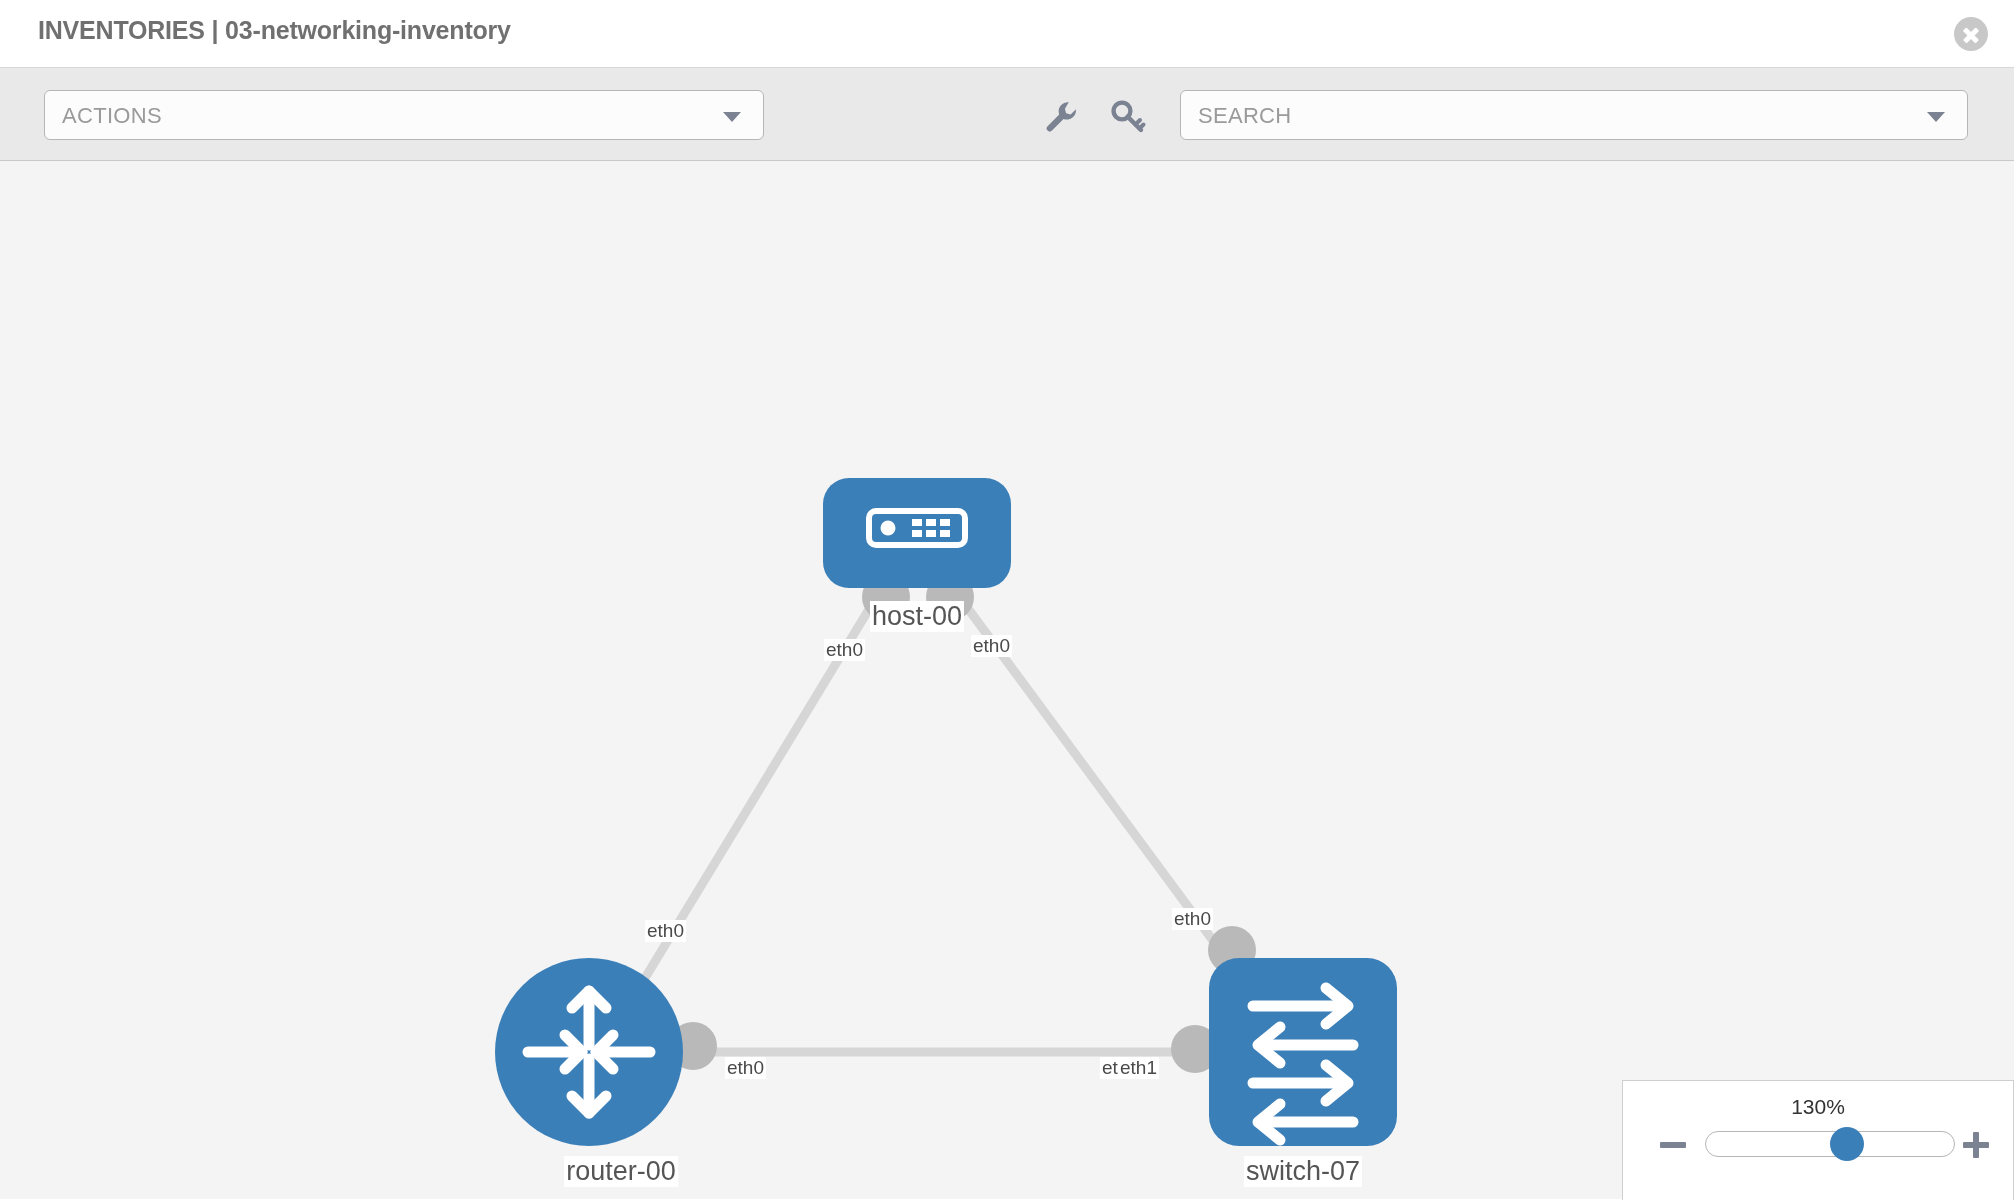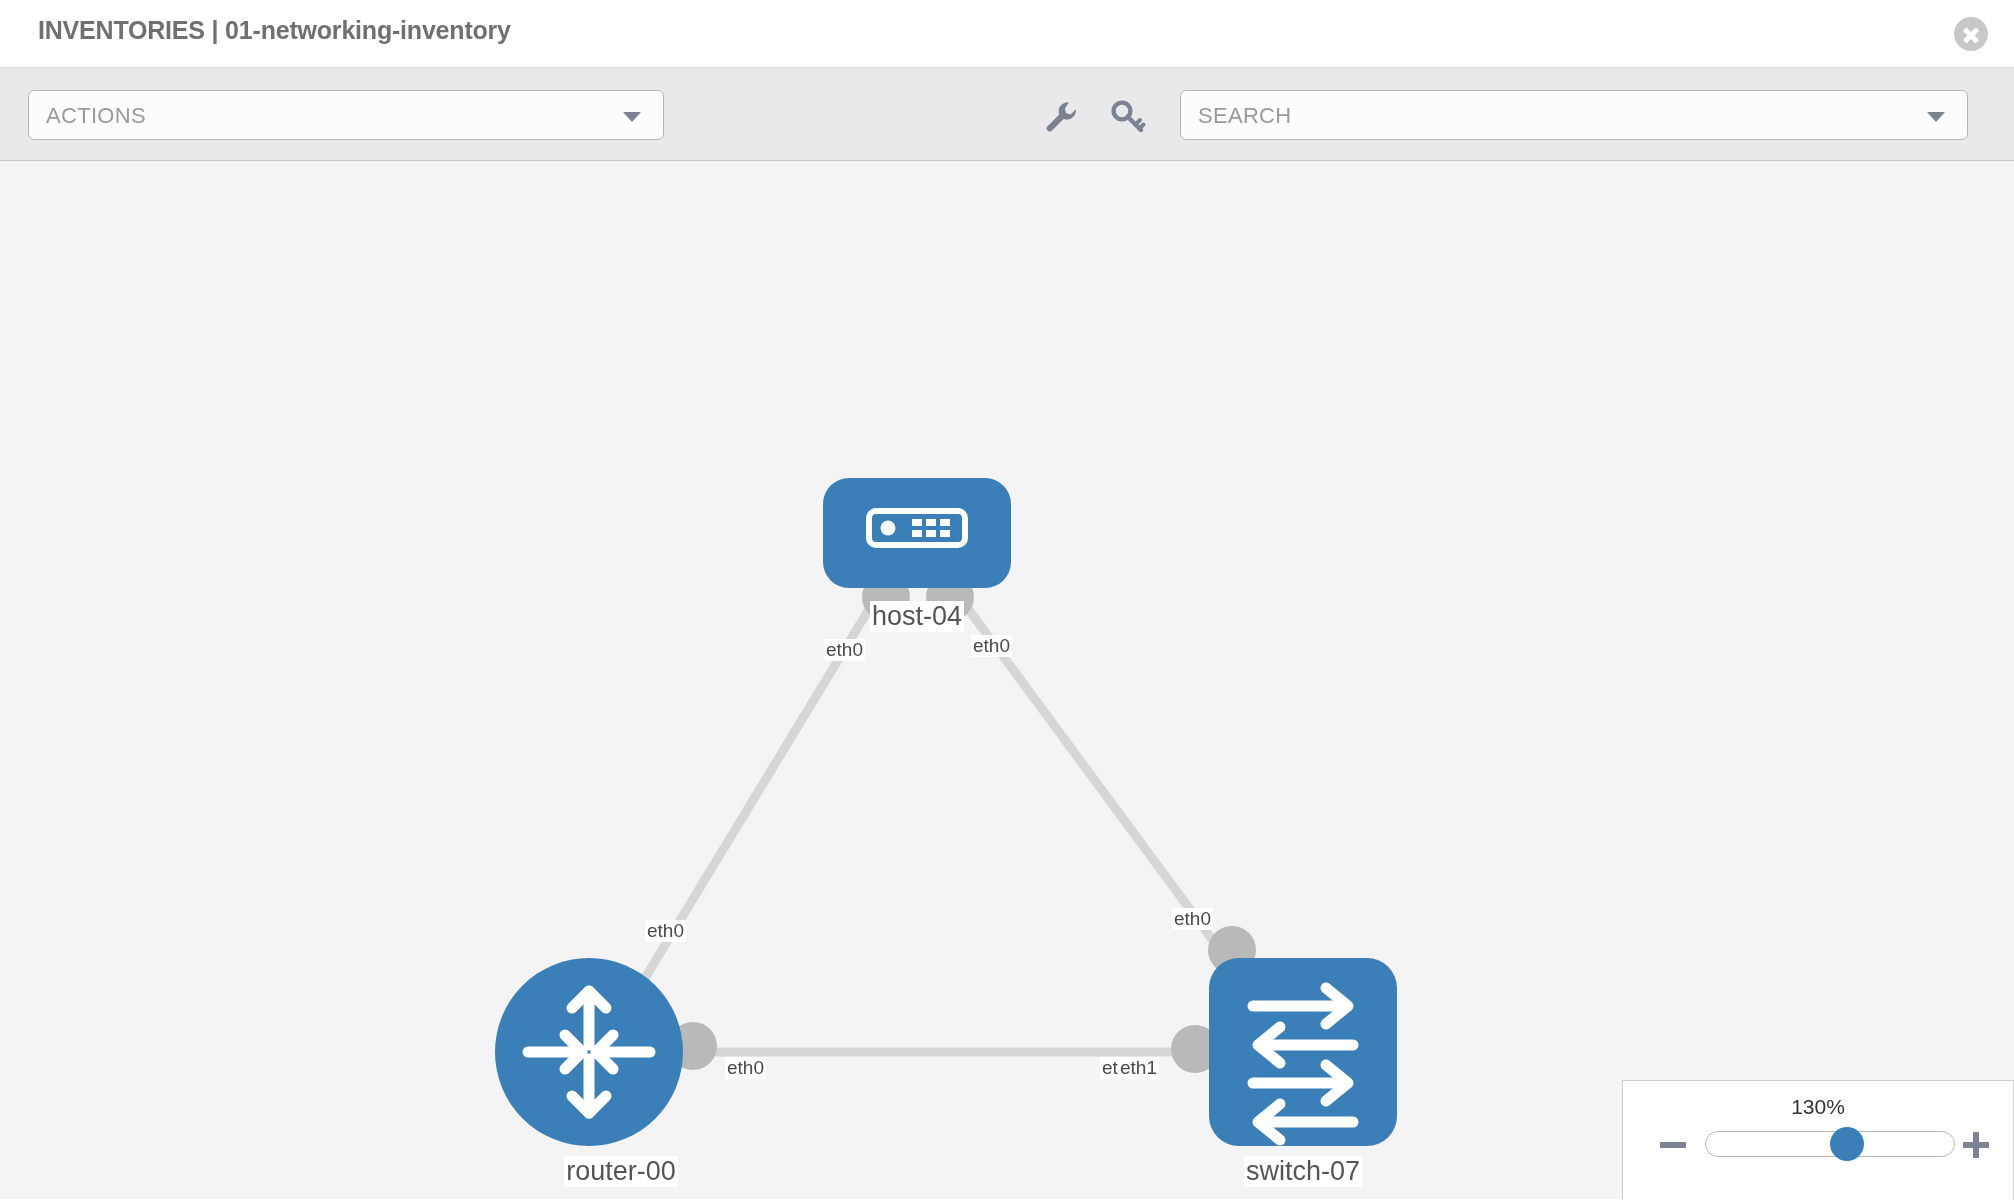--- a/index.html
+++ b/index.html
@@ -56,21 +56,21 @@
     border-bottom: 1px solid #c9c9c9;
   }
   .field {
     position: absolute;
     top: 22px;
     height: 50px;
     background: #fcfcfc;
     border: 1px solid #b6b6b6;
     border-radius: 6px;
   }
-  #actions-select { left: 28px; width: 636px; }
+  #actions-select { left: 44px; width: 720px; }
   #search-select  { left: 1180px; width: 788px; padding-left: 23px; }
   .field .field-text {
     position: absolute;
     left: 17px; top: 12px;
     font-size: 22px;
     color: #9a9a9a;
     letter-spacing: 0.3px;
     white-space: nowrap;
   }
   .caret {
@@ -175,21 +175,21 @@
     width: 34px; height: 34px;
     border-radius: 50%;
     background: #3b7fb8;
     cursor: grab;
   }
 </style>
 </head>
 <body>
 
 <div id="header">
-  <div id="page-title">INVENTORIES | 01-networking-inventory</div>
+  <div id="page-title">INVENTORIES | 03-networking-inventory</div>
   <button id="close-btn">
     <span class="x1"></span>
     <span class="x2"></span>
   </button>
 </div>
 
 <div id="toolbar">
 
   <div class="field" id="actions-select">
     <span class="field-text">ACTIONS</span>
@@ -281,21 +281,21 @@
         <path d="M1253 922 L1345 922"></path>
         <path d="M1326 904 L1348 922 L1326 940"></path>
 
         <path d="M1353 961 L1261 961"></path>
         <path d="M1280 943 L1258 961 L1280 979"></path>
       </g>
     </g>
 
   </svg>
 
-  <div class="node-label" style="left:917px; top:440px;">host-04</div>
+  <div class="node-label" style="left:917px; top:440px;">host-00</div>
 
   <div class="node-label" style="left:621px; top:995px;">router-00</div>
 
   <div class="node-label" style="left:1303px; top:995px;">switch-07</div>
 
   <div class="edge-label" style="left:824px; top:454px;">eth0</div>
 
   <div class="edge-label" style="left:971px; top:450px;">eth0</div>
 
   <div class="edge-label" style="left:645px; top:735px;">eth0</div>

